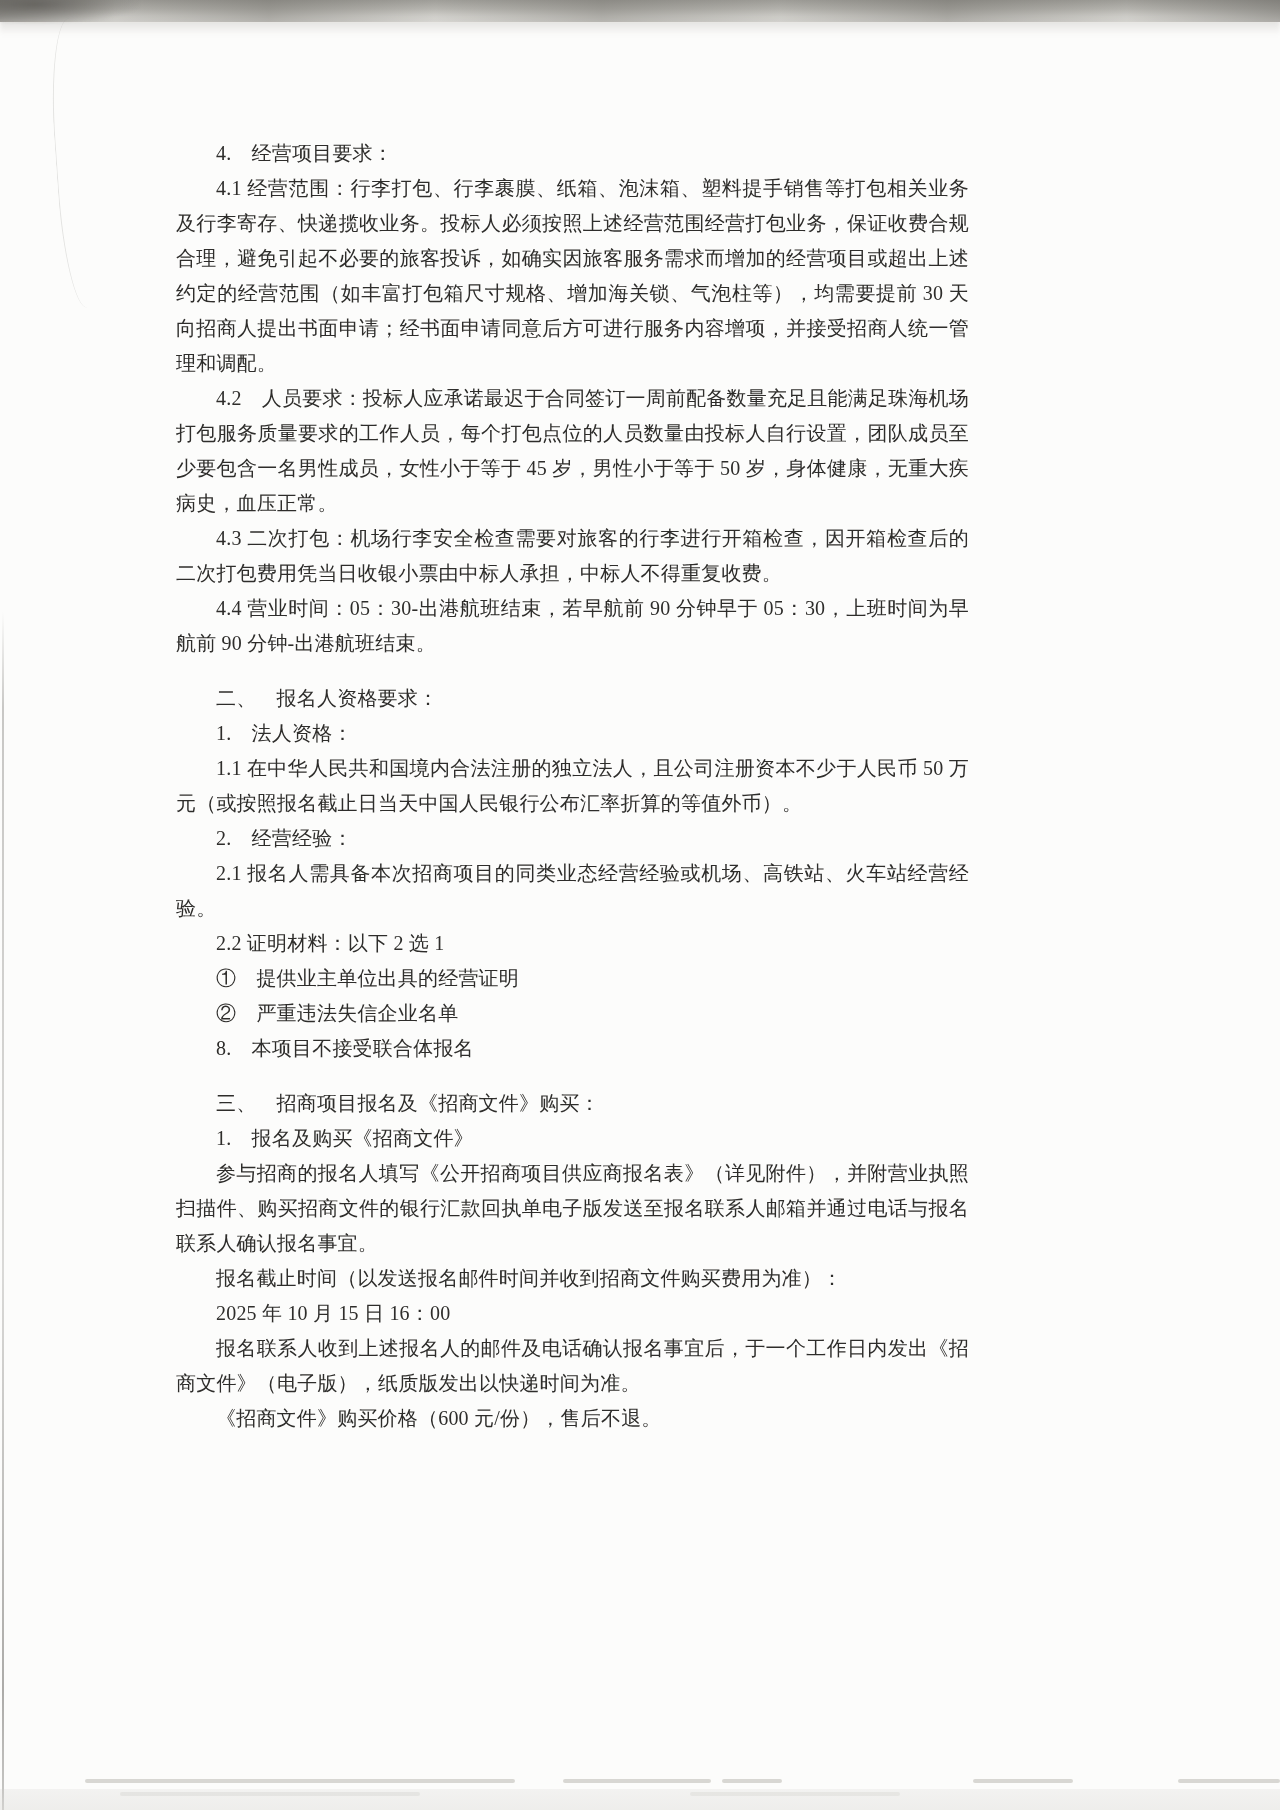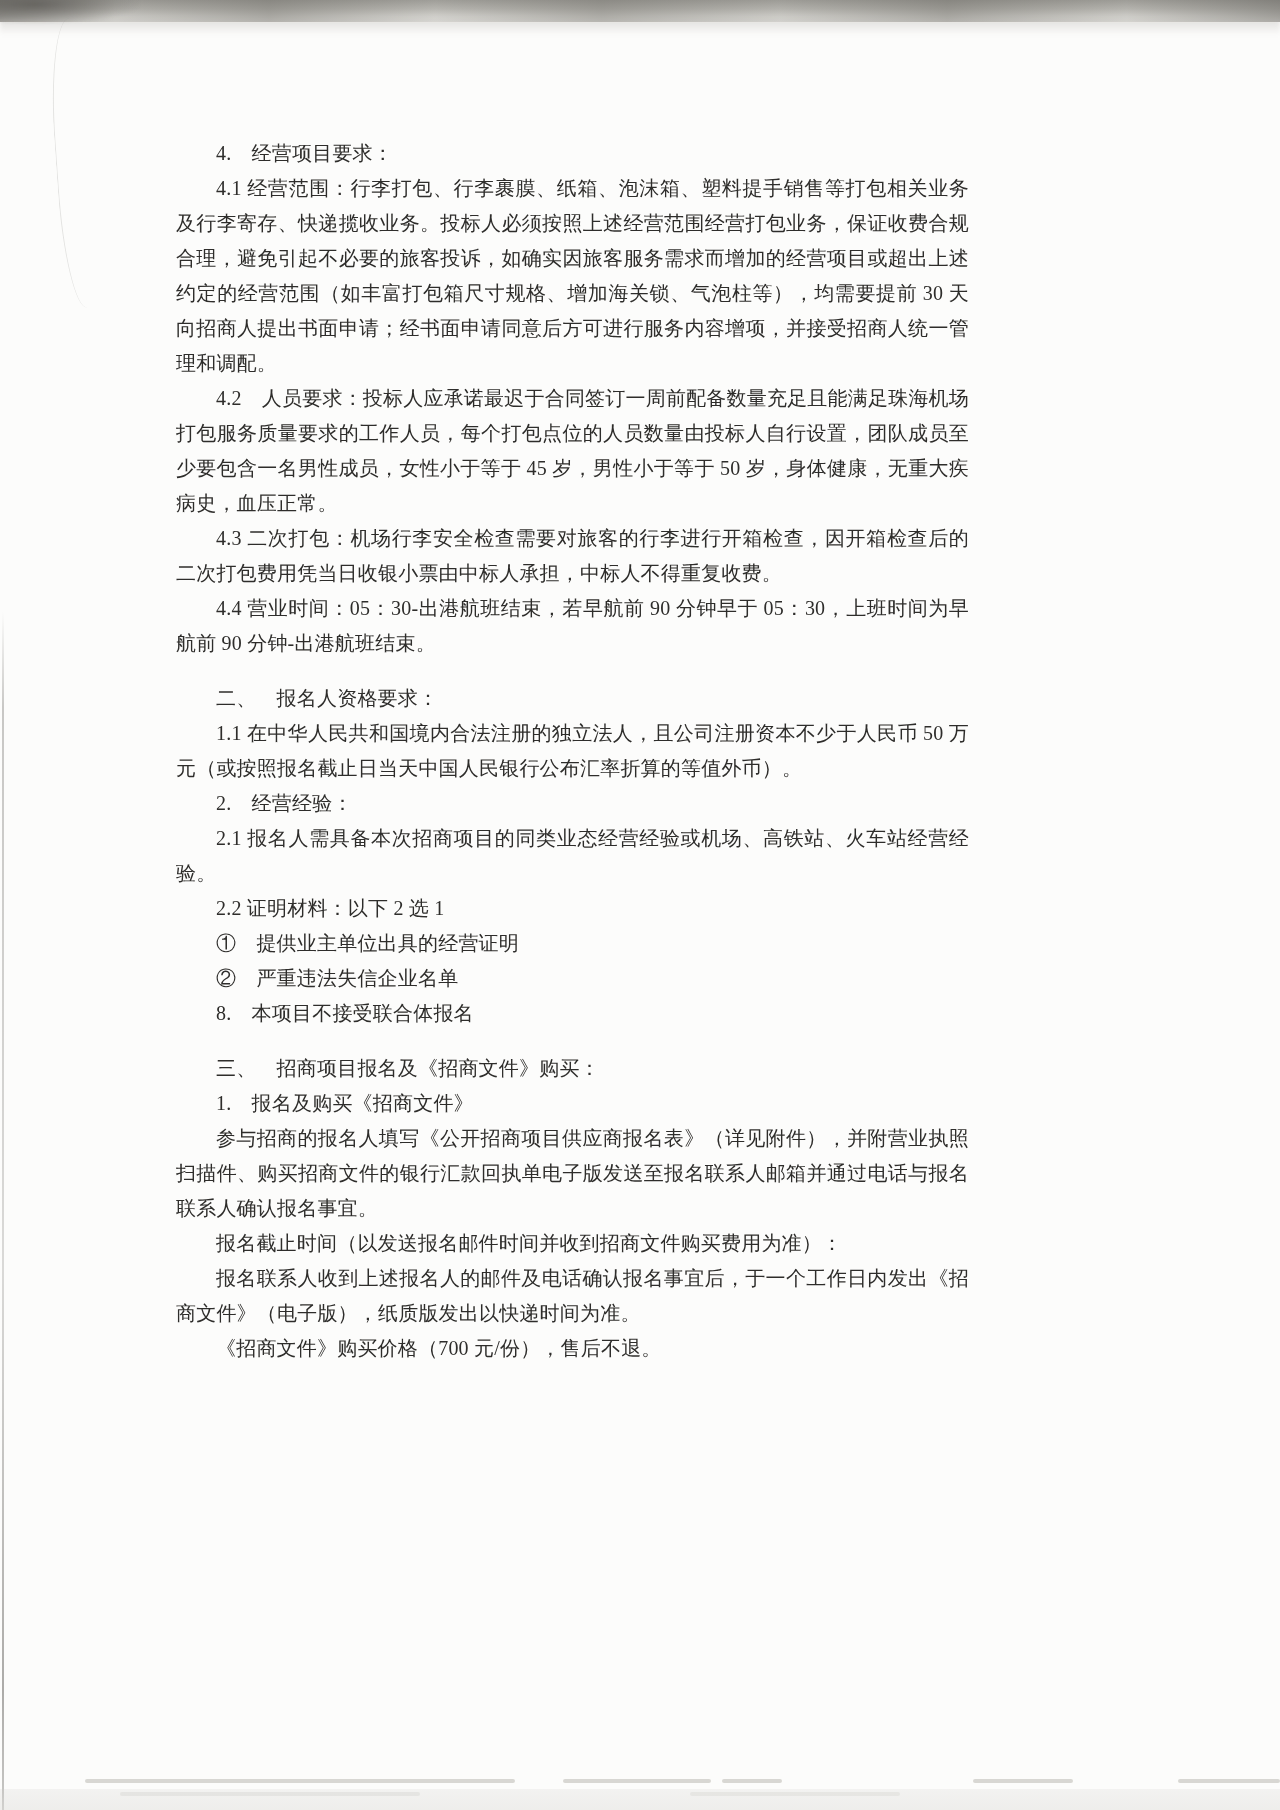--- a/index.html
+++ b/index.html
@@ -101,26 +101,28 @@
 <div class="streak s7"></div>
 <div class="bottom-fade"></div>
 
 <div class="content">
   <p class="b">4.　经营项目要求：</p>
   <p>4.1 经营范围：行李打包、行李裹膜、纸箱、泡沫箱、塑料提手销售等打包相关业务及行李寄存、快递揽收业务。投标人必须按照上述经营范围经营打包业务，保证收费合规合理，避免引起不必要的旅客投诉，如确实因旅客服务需求而增加的经营项目或超出上述约定的经营范围（如丰富打包箱尺寸规格、增加海关锁、气泡柱等），均需要提前 30 天向招商人提出书面申请；经书面申请同意后方可进行服务内容增项，并接受招商人统一管理和调配。</p>
   <p>4.2　人员要求：投标人应承诺最迟于合同签订一周前配备数量充足且能满足珠海机场打包服务质量要求的工作人员，每个打包点位的人员数量由投标人自行设置，团队成员至少要包含一名男性成员，女性小于等于 45 岁，男性小于等于 50 岁，身体健康，无重大疾病史，血压正常。</p>
   <p>4.3 二次打包：机场行李安全检查需要对旅客的行李进行开箱检查，因开箱检查后的二次打包费用凭当日收银小票由中标人承担，中标人不得重复收费。</p>
   <p>4.4 营业时间：05：30-出港航班结束，若早航前 90 分钟早于 05：30，上班时间为早航前 90 分钟-出港航班结束。</p>
   <p class="b gap">二、　报名人资格要求：</p>
+  <p class="b">1.　法人资格：</p>
   <p>1.1 在中华人民共和国境内合法注册的独立法人，且公司注册资本不少于人民币 50 万元（或按照报名截止日当天中国人民银行公布汇率折算的等值外币）。</p>
   <p class="b">2.　经营经验：</p>
   <p>2.1 报名人需具备本次招商项目的同类业态经营经验或机场、高铁站、火车站经营经验。</p>
   <p>2.2 证明材料：以下 2 选 1</p>
   <p>①　提供业主单位出具的经营证明</p>
   <p>②　严重违法失信企业名单</p>
   <p class="b">8.　本项目不接受联合体报名</p>
   <p class="b gap">三、　招商项目报名及《招商文件》购买：</p>
   <p class="b">1.　报名及购买《招商文件》</p>
   <p>参与招商的报名人填写《公开招商项目供应商报名表》（详见附件），并附营业执照扫描件、购买招商文件的银行汇款回执单电子版发送至报名联系人邮箱并通过电话与报名联系人确认报名事宜。</p>
   <p class="b">报名截止时间（以发送报名邮件时间并收到招商文件购买费用为准）：</p>
+  <p class="b">2025 年 10 月 15 日 16：00</p>
   <p>报名联系人收到上述报名人的邮件及电话确认报名事宜后，于一个工作日内发出《招商文件》（电子版），纸质版发出以快递时间为准。</p>
-  <p>《招商文件》购买价格（700 元/份），售后不退。</p>
+  <p>《招商文件》购买价格（600 元/份），售后不退。</p>
 </div>
 
 </body></html>

